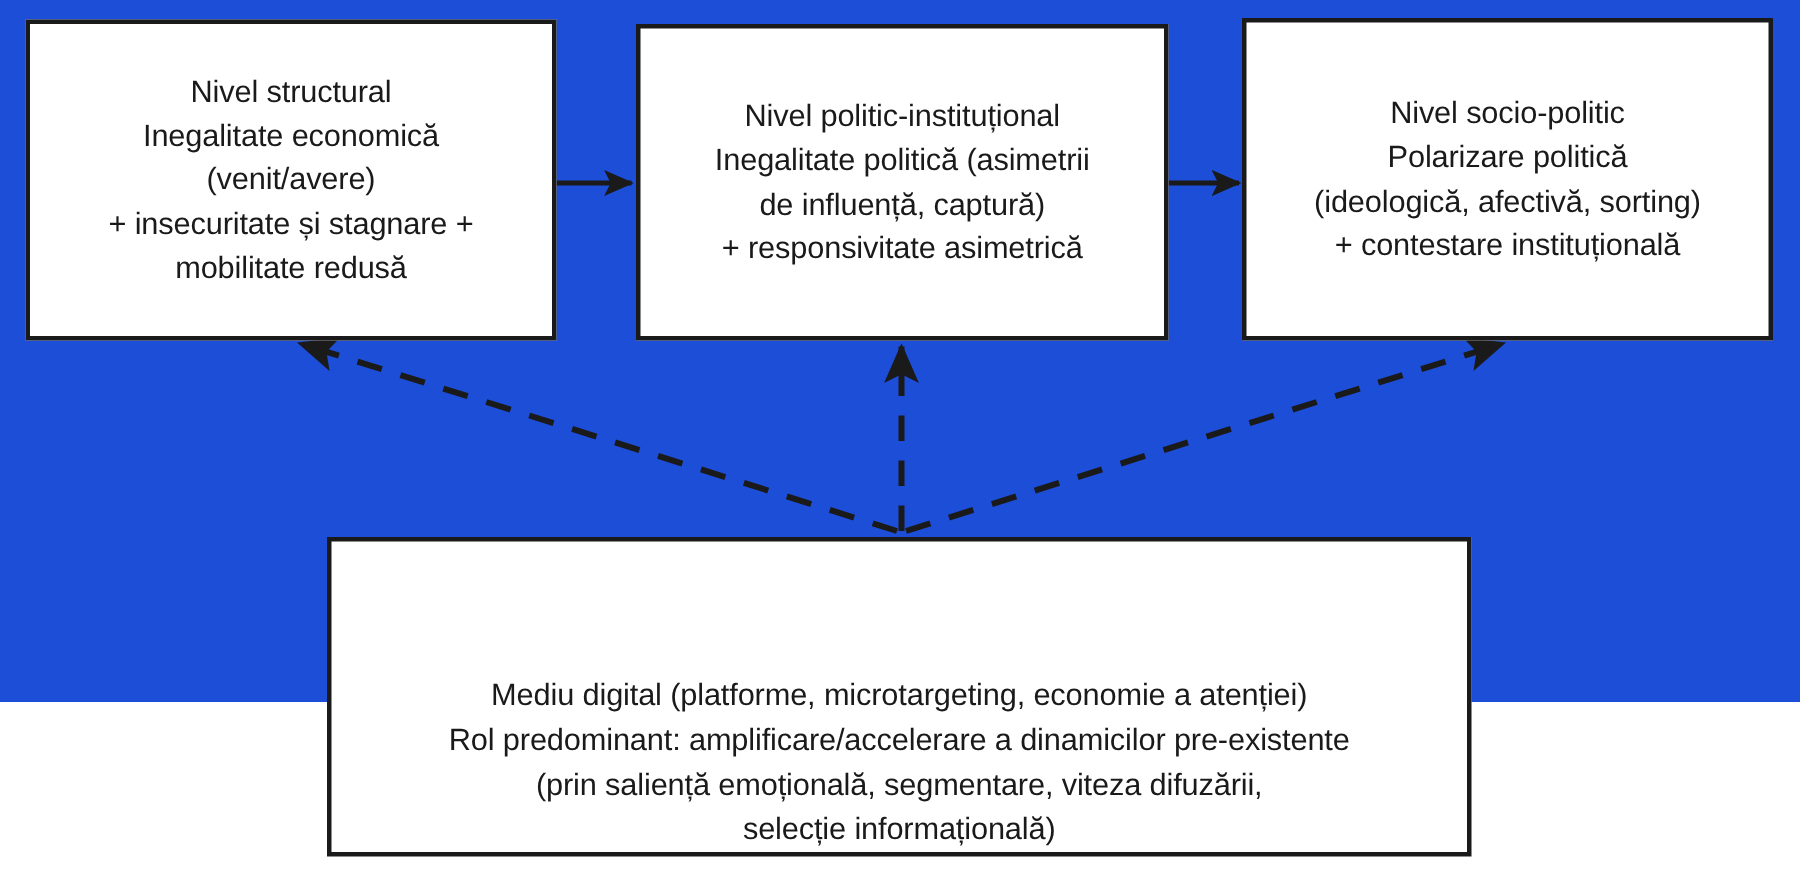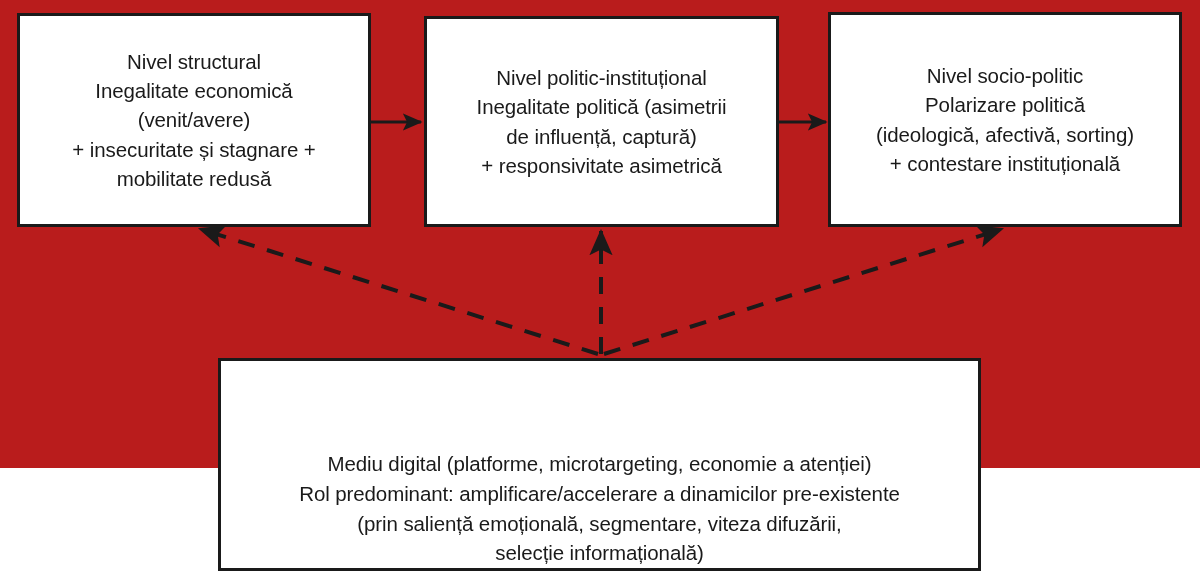--- a/index.html
+++ b/index.html
@@ -11,21 +11,21 @@
     width: 1200px;
     height: 584px;
     font-family: "Liberation Sans", sans-serif;
     color: #1a1a1a;
     overflow: hidden;
   }
   #diagram {
     position: relative;
     width: 1200px;
     height: 468px;
-    background: #b91c1c;
+    background: #1d4ed8;
   }
   .edge-layer {
     position: absolute;
     left: 0;
     top: 0;
     width: 1200px;
     height: 584px;
     pointer-events: none;
   }
   .node {

